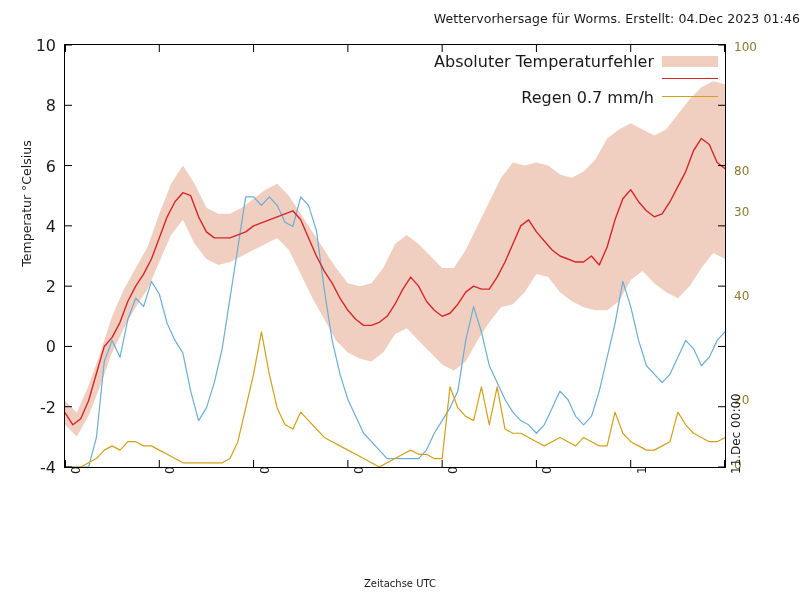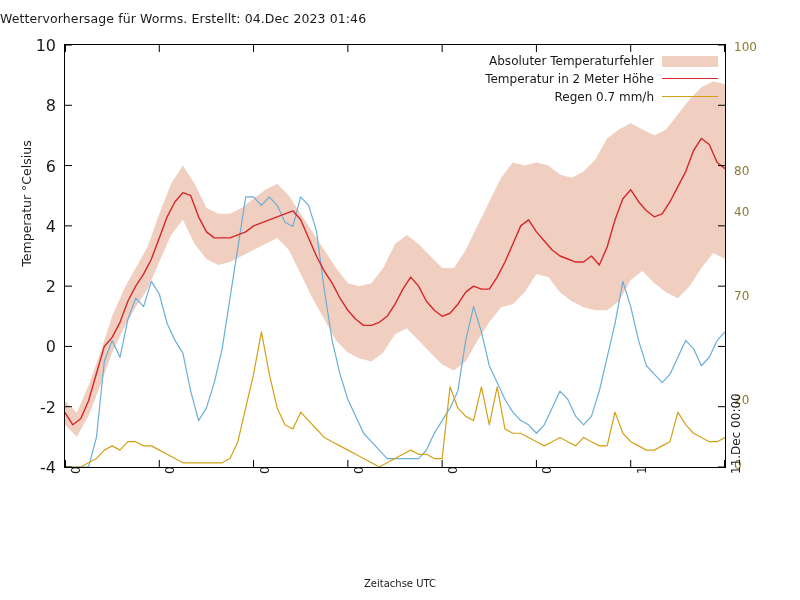--- a/index.html
+++ b/index.html
@@ -17,21 +17,21 @@
   #chart-root {
     position: relative;
     width: 800px;
     height: 600px;
   }
   #chart-title {
     position: absolute;
     top: 11px;
     left: 0;
     width: 800px;
-    text-align: left;
+    text-align: right;
     font-size: 12.5px;
     color: #1a1a1a;
     letter-spacing: 0.1px;
   }
   #plot-area {
     position: absolute;
     left: 64px;
     top: 44px;
     width: 662px;
     height: 424px;
@@ -86,21 +86,21 @@
     color: #1a1a1a;
     transform: rotate(-90deg);
     transform-origin: left top;
     white-space: nowrap;
   }
   #legend {
     position: absolute;
     left: 398px;
     top: 52px;
     width: 320px;
-    font-size: 12px;
+    font-size: 16px;
     color: #1a1a1a;
   }
   .legend-row {
     display: flex;
     align-items: center;
     justify-content: flex-end;
     height: 18px;
     white-space: nowrap;
   }
   .legend-label {
@@ -143,22 +143,22 @@
       <div class="ytick-left" style="left: 8px; top: 337.429px;">0</div>
       <div class="ytick-left" style="left: 8px; top: 277.143px;">2</div>
       <div class="ytick-left" style="left: 8px; top: 216.857px;">4</div>
       <div class="ytick-left" style="left: 8px; top: 156.571px;">6</div>
       <div class="ytick-left" style="left: 8px; top: 96.2857px;">8</div>
       <div class="ytick-left" style="left: 8px; top: 36px;">10</div>
     </div>
   <div id="ytick-right-container">
       <div class="ytick-right" style="left: 734px; top: 458px;">0</div>
       <div class="ytick-right" style="left: 734px; top: 393px;">20</div>
-      <div class="ytick-right" style="left: 734px; top: 289.2px;">70</div>
-      <div class="ytick-right" style="left: 734px; top: 204.8px;">40</div>
+      <div class="ytick-right" style="left: 734px; top: 289.2px;">40</div>
+      <div class="ytick-right" style="left: 734px; top: 204.8px;">30</div>
       <div class="ytick-right" style="left: 734px; top: 120.4px; margin-top: 44px;">80</div>
       <div class="ytick-right" style="left: 734px; top: 40px;">100</div>
     </div>
   <div id="xtick-container">
       <div class="xtick" style="left: 69px; top: 474px;">04.Dec 00:00</div>
       <div class="xtick" style="left: 163.286px; top: 474px;">05.Dec 00:00</div>
       <div class="xtick" style="left: 257.571px; top: 474px;">06.Dec 00:00</div>
       <div class="xtick" style="left: 351.857px; top: 474px;">07.Dec 00:00</div>
       <div class="xtick" style="left: 446.143px; top: 474px;">08.Dec 00:00</div>
       <div class="xtick" style="left: 540.429px; top: 474px;">09.Dec 00:00</div>
@@ -216,21 +216,20 @@
         </g>
     </svg>
   </div>
 
   <div id="legend">
       <div class="legend-row">
         <span class="legend-label">Absoluter Temperaturfehler</span>
         <span class="legend-swatch band" style="background: rgb(240, 207, 192);"></span>
       </div>
       <div class="legend-row">
-        <span class="legend-label">Temperatur in 2 Meter Höhe</span>
         <span class="legend-swatch line" style="color: rgb(214, 39, 40);"></span>
       </div>
       <div class="legend-row">
         <span class="legend-label">Regen 0.7 mm/h</span>
         <span class="legend-swatch line" style="color: rgb(212, 160, 23);"></span>
       </div>
     </div>
 
 </div>
 

